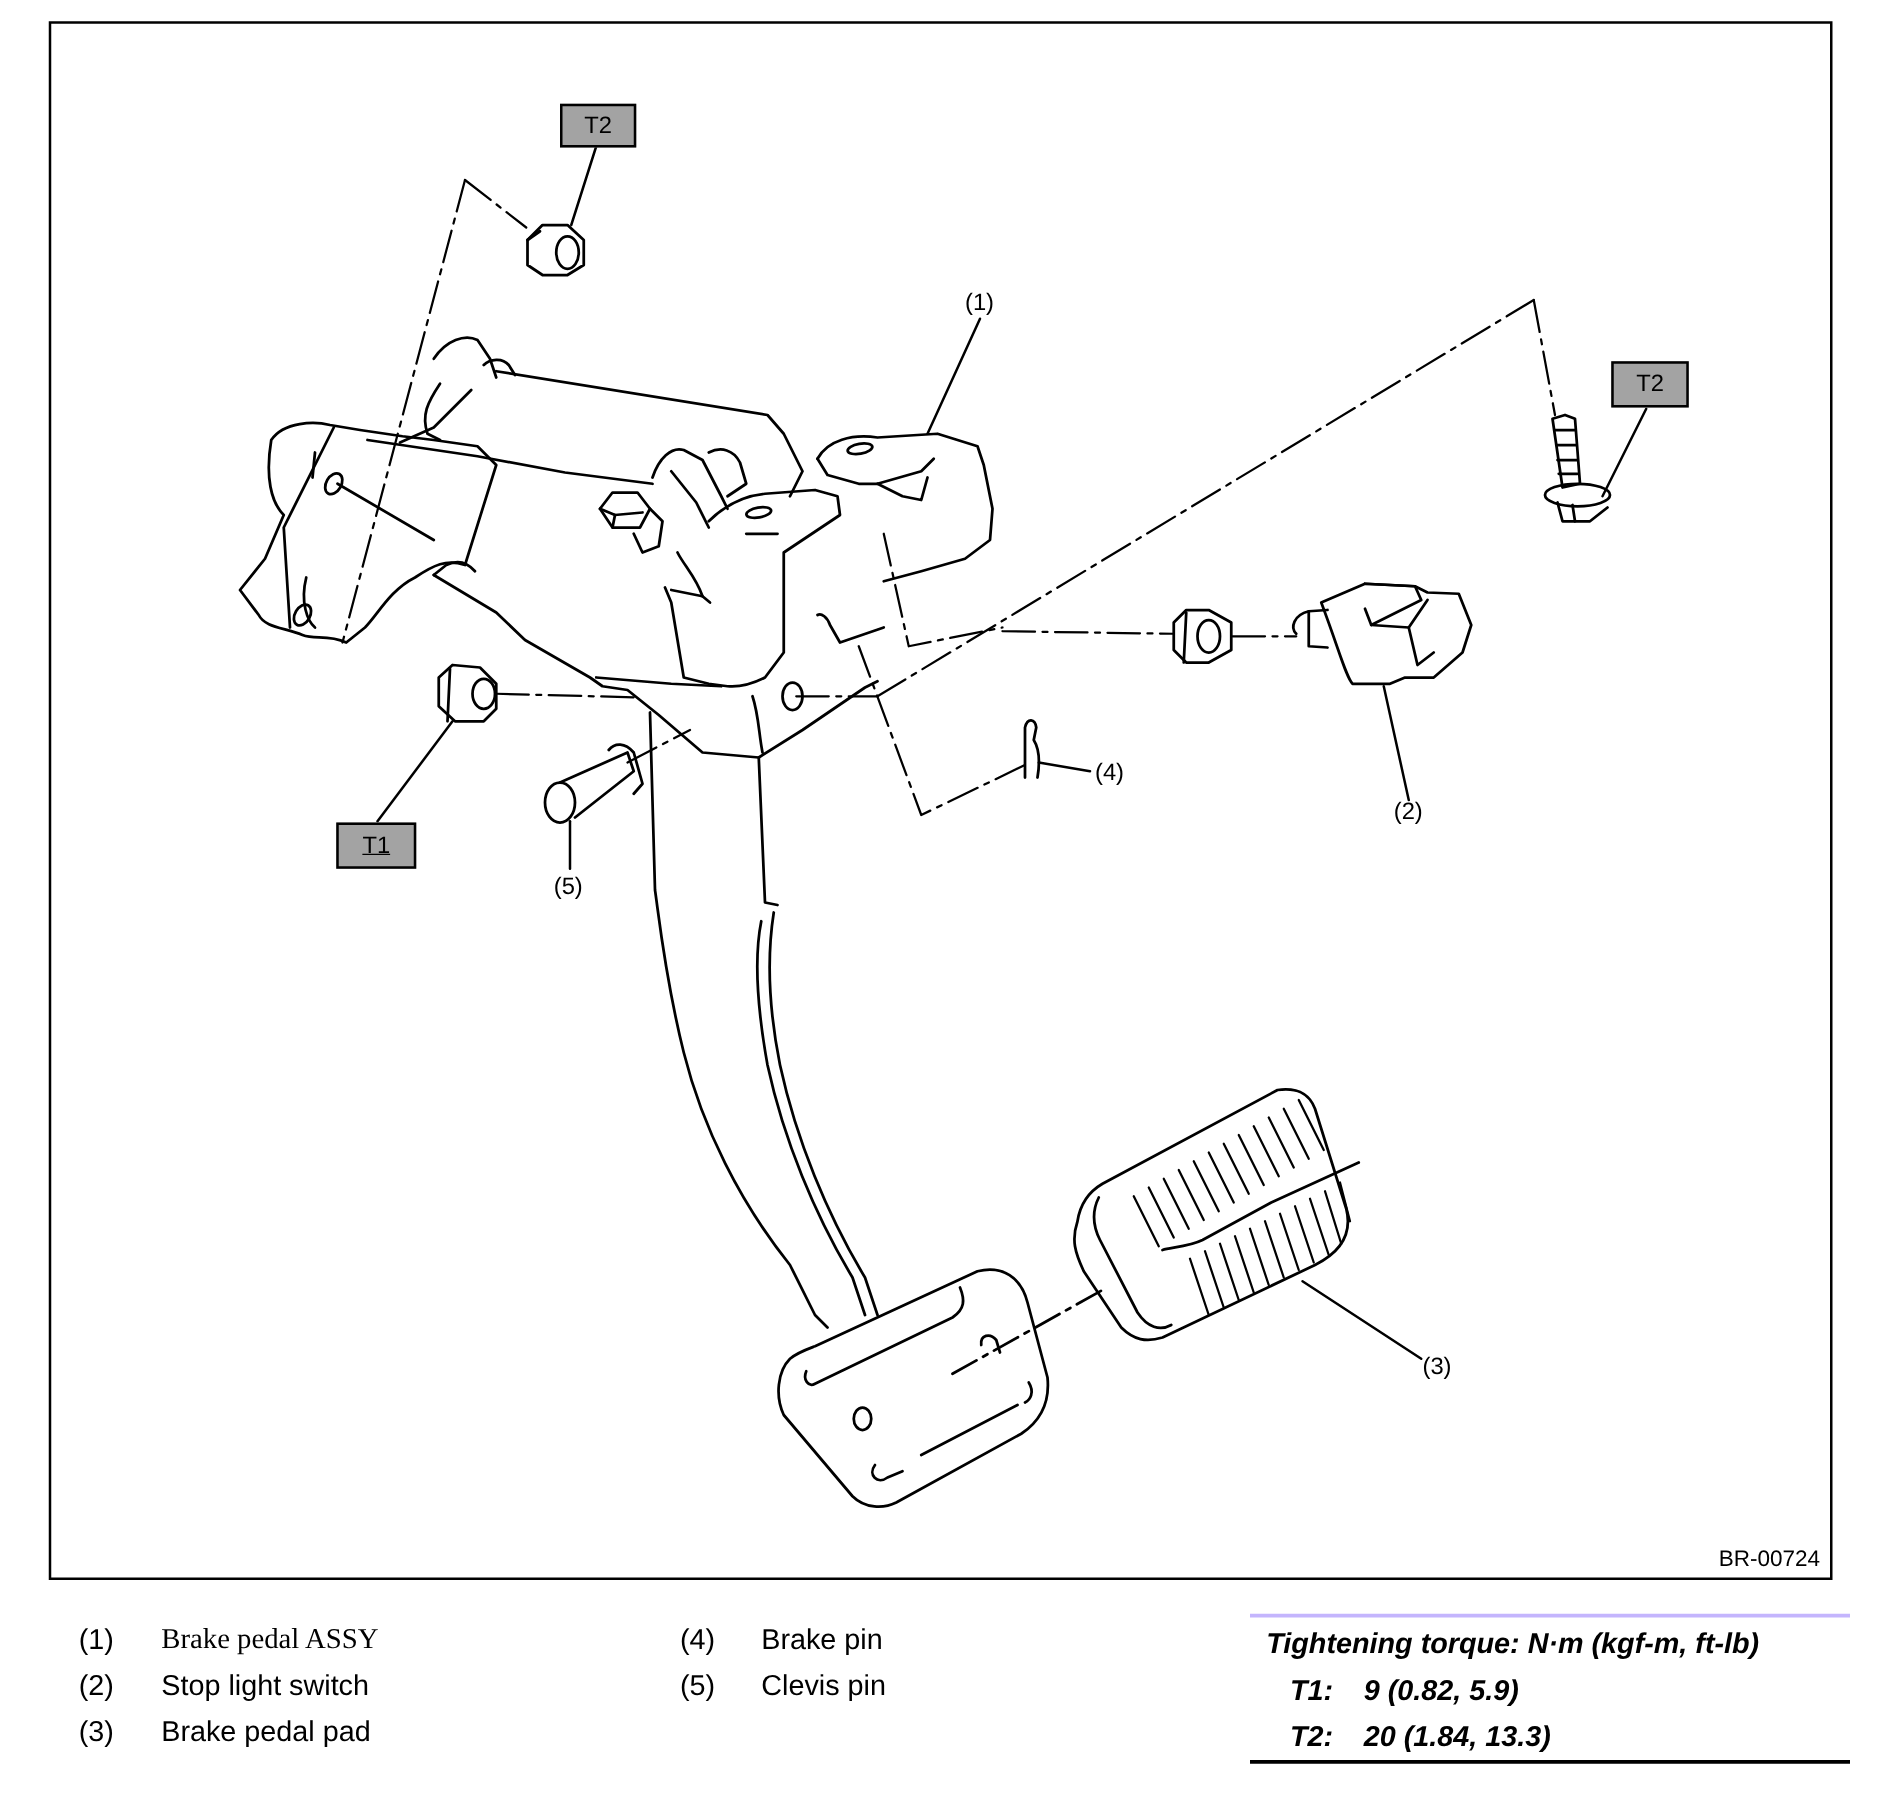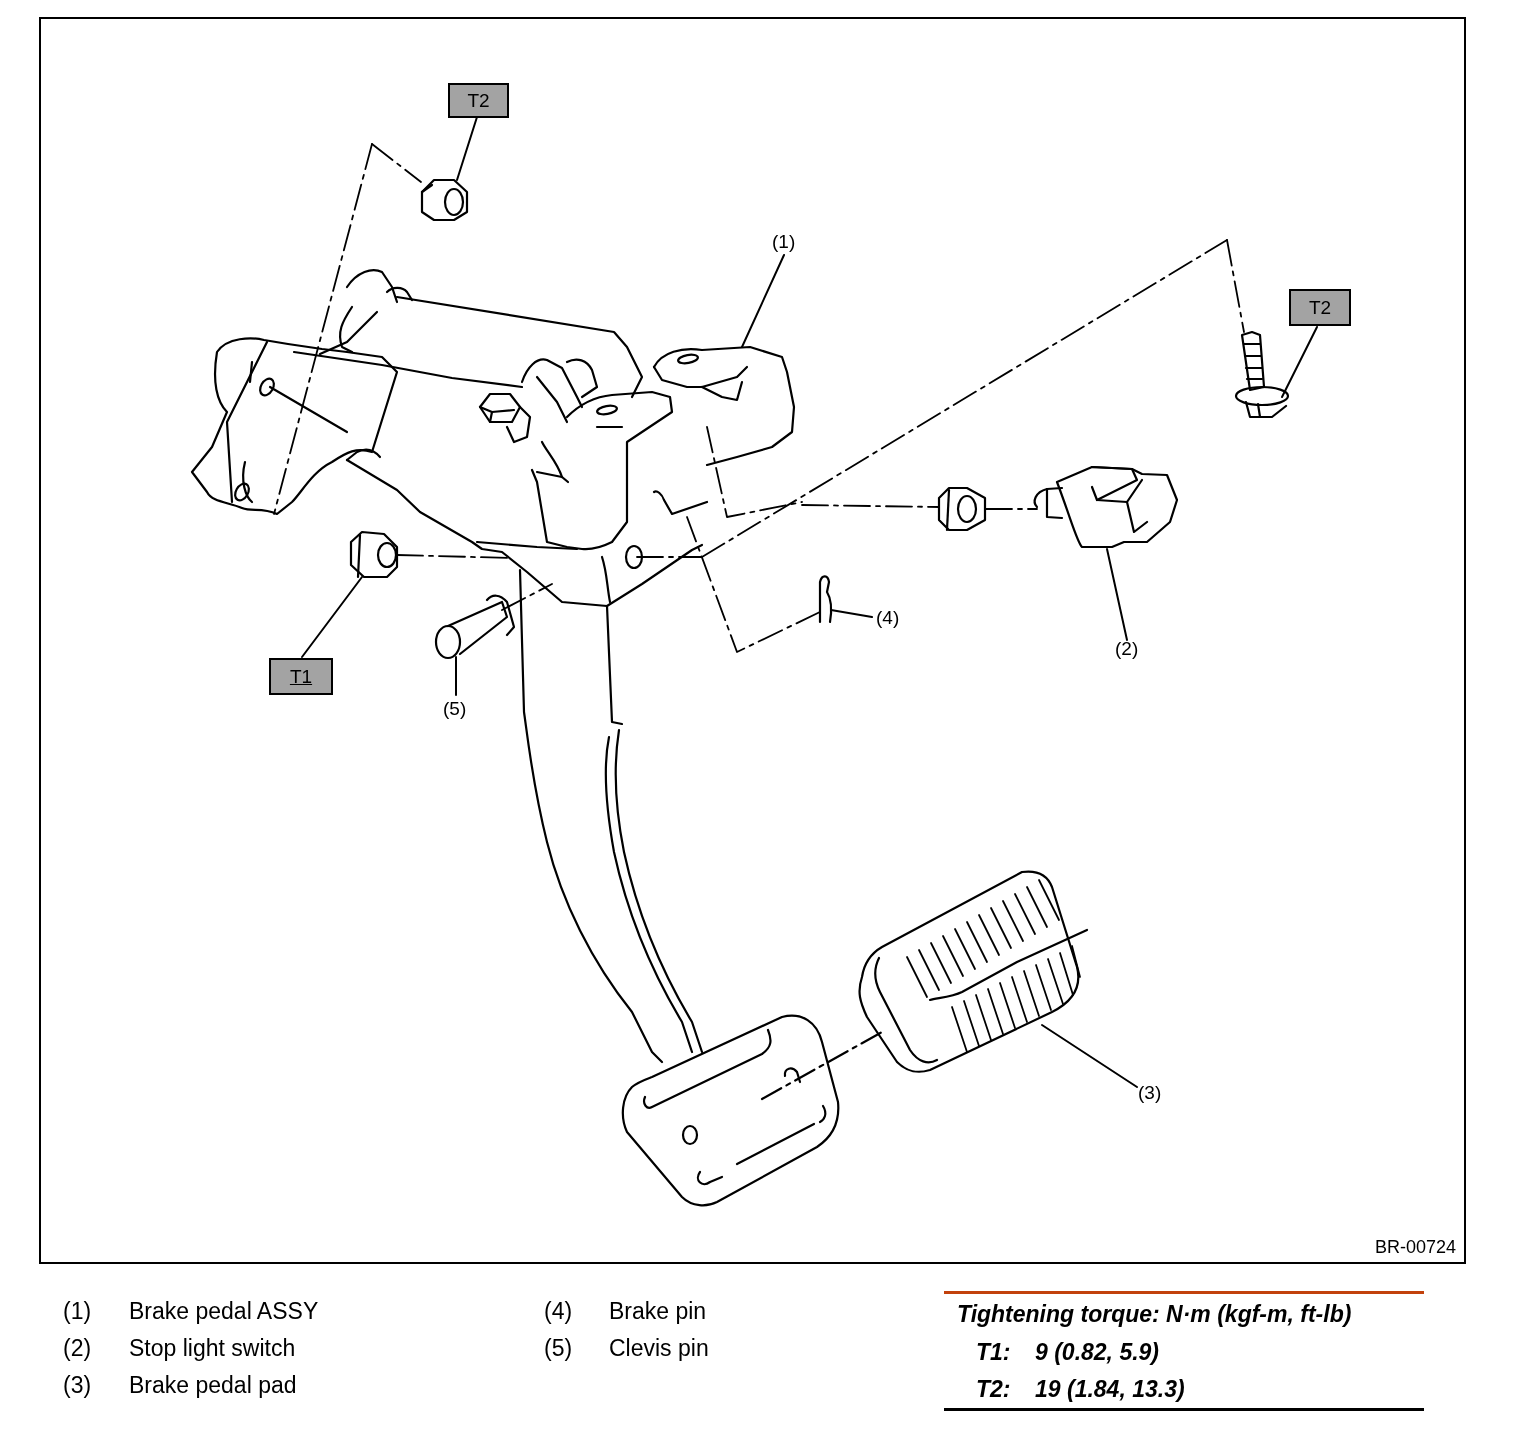--- a/index.html
+++ b/index.html
@@ -6,21 +6,21 @@
   body { width:1520px; height:1444px; position:relative; font-family:"Liberation Sans", sans-serif; color:#000; }
   #frame { position:absolute; left:39px; top:17px; width:1427px; height:1247px; border:2px solid #000; box-sizing:border-box; }
   #drawing { position:absolute; left:0; top:0; }
   .callout { font-family:"Liberation Sans", sans-serif; font-size:19px; }
   .tbox { position:absolute; border:2px solid #000; background:#a3a3a3; font-size:19px; text-align:center; box-sizing:border-box; }
   #fig-id { position:absolute; right:8px; bottom:4px; font-size:18px; }
   .legend { position:absolute; font-size:23px; }
   .legend .row { position:absolute; white-space:nowrap; }
   .legend .num { position:absolute; left:0; }
   .legend .txt { position:absolute; }
-  #torque { position:absolute; left:944px; top:1291px; width:480px; height:114px; border-top:3px solid #c2410c; border-bottom:3px solid #000; }
+  #torque { position:absolute; left:1000px; top:1291px; width:480px; height:114px; border-top:3px solid #c4b5fd; border-bottom:3px solid #000; }
   #torque .line { position:absolute; font-size:23px; font-weight:bold; font-style:italic; white-space:nowrap; }
 </style>
 </head>
 <body>
 
 <div id="frame">
   <svg id="drawing" width="1427" height="1247" viewBox="39 17 1427 1247" fill="none" stroke="#000" stroke-width="2.2" stroke-linejoin="round" stroke-linecap="round">
 
     <g>
 
@@ -203,21 +203,21 @@
   <div class="tbox" style="left:407px; top:64px; width:61px; height:35px; line-height:31px;">T2</div>
   <div class="tbox" style="left:1248px; top:270px; width:62px; height:37px; line-height:33px;">T2</div>
   <div class="tbox" style="left:228px; top:639px; width:64px; height:37px; line-height:33px;text-decoration:underline;">T1</div>
 
   <div id="fig-id">BR-00724</div>
 </div>
 
 <div class="legend" style="left:63px; top:1298px;">
   <div class="row" style="top:0;">
     <span class="num">(1)</span>
-    <span class="txt" style="left:66px;">Brake pedal ASSY</span>
+    <span class="txt" style="left:66px;font-family:Liberation Serif, serif;">Brake pedal ASSY</span>
   </div>
   <div class="row" style="top:37px;">
     <span class="num">(2)</span>
     <span class="txt" style="left:66px;">Stop light switch</span>
   </div>
   <div class="row" style="top:74px;">
     <span class="num">(3)</span>
     <span class="txt" style="left:66px;text-align:right;">Brake pedal pad</span>
   </div>
   <div class="row" style="top:0; left:481px;">
@@ -228,14 +228,14 @@
     <span class="num">(5)</span>
     <span class="txt" style="left:65px;">Clevis pin</span>
   </div>
 </div>
 
 <div id="torque">
   <div class="line" style="left:13px; top:7px;">Tightening torque: N·m (kgf-m, ft-lb)</div>
   <div class="line" style="left:32px; top:45px;">T1:</div>
   <div class="line" style="left:91px; top:45px;">9 (0.82, 5.9)</div>
   <div class="line" style="left:32px; top:82px;">T2:</div>
-  <div class="line" style="left:91px; top:82px;">19 (1.84, 13.3)</div>
+  <div class="line" style="left:91px; top:82px;">20 (1.84, 13.3)</div>
 </div>
 
 </body></html>

